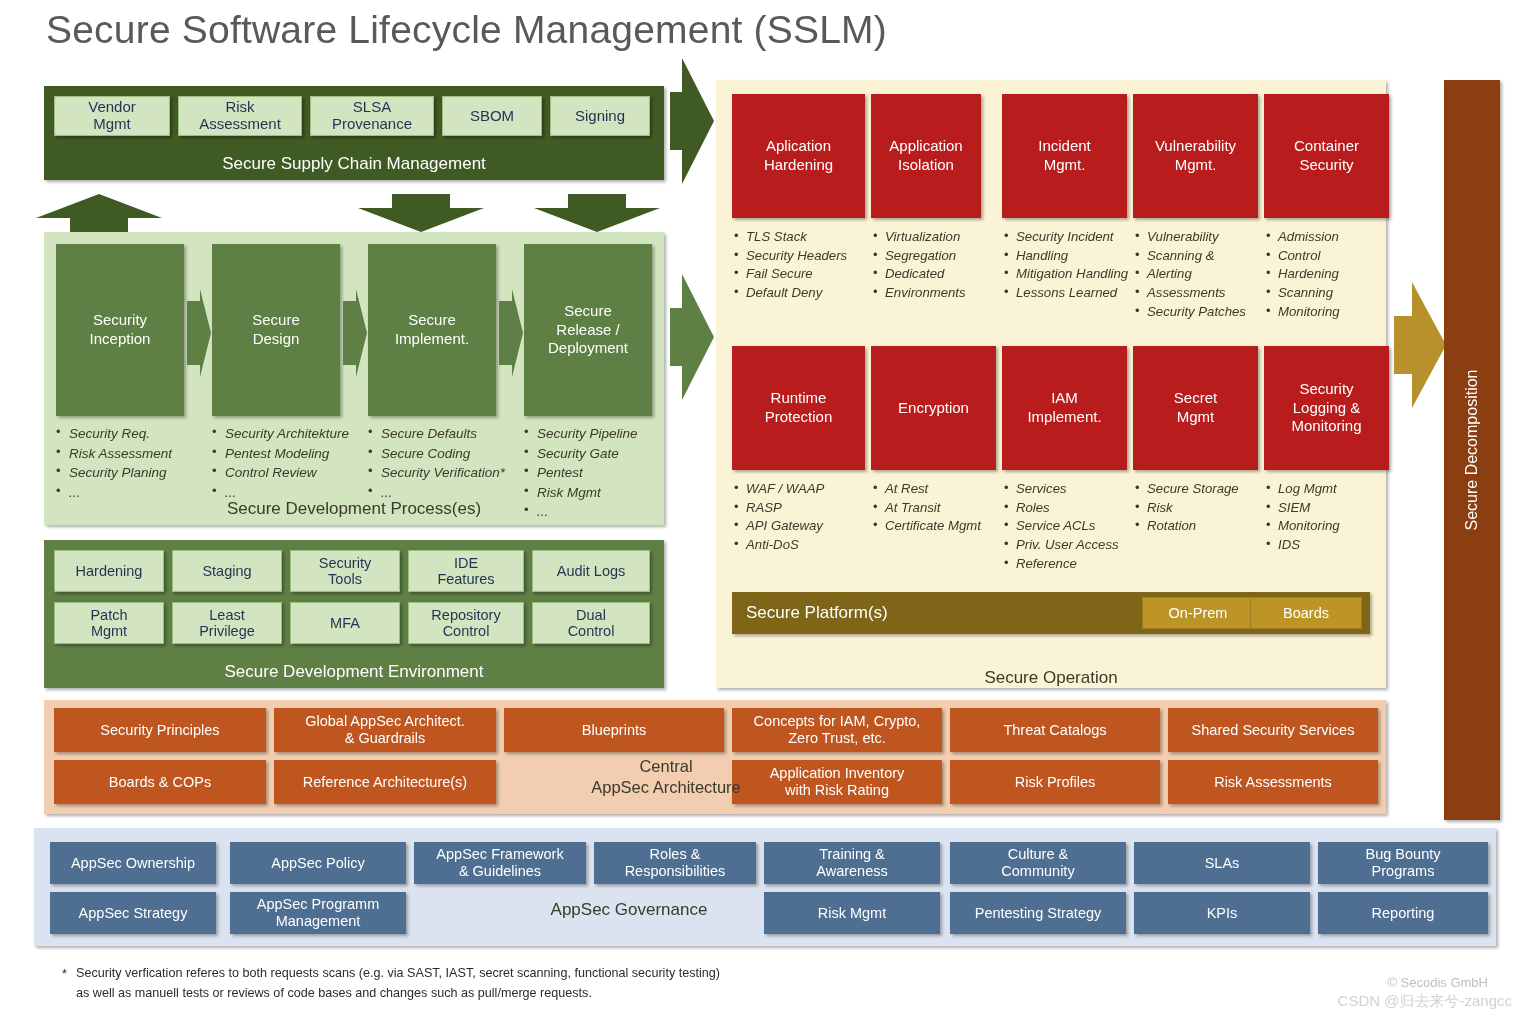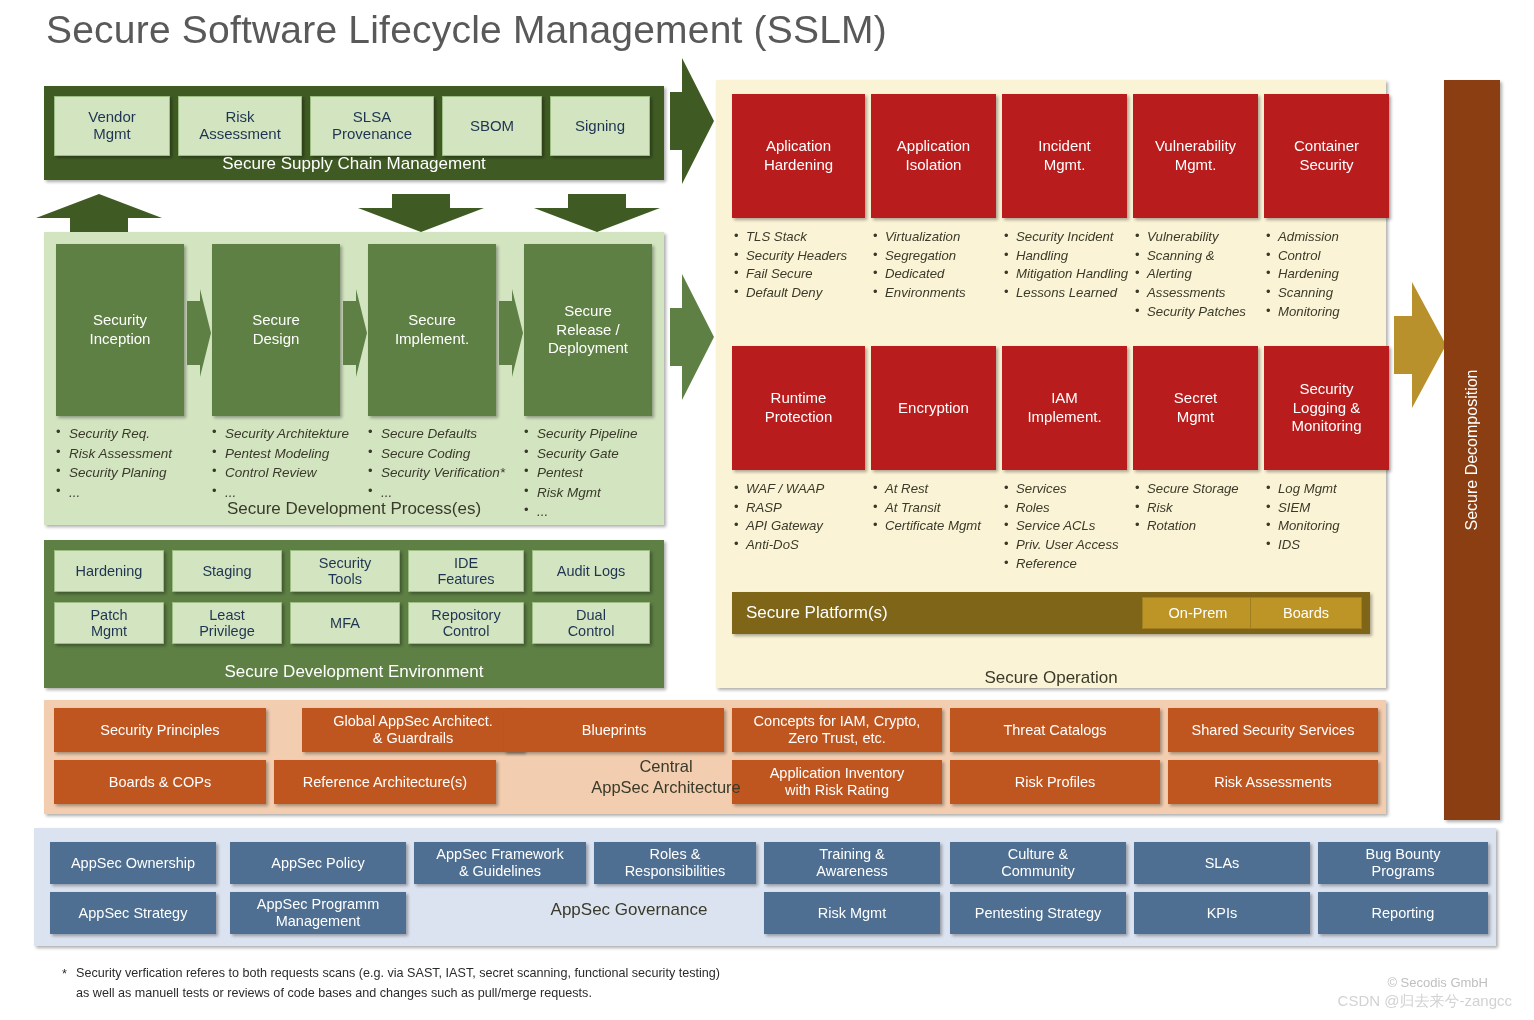--- a/index.html
+++ b/index.html
@@ -20,21 +20,21 @@
 
   
   .sh { box-shadow: 2px 2px 3px rgba(0,0,0,0.32); }
 
   
   #supply-panel {
     position: absolute; left: 44px; top: 86px; width: 620px; height: 94px;
     background: #3F5B23;
   }
   .scm-chip {
-    position: absolute; top: 10px; height: 60px;
+    position: absolute; top: 10px; height: 40px;
     background: #D3E4C0; border: 1px solid #9DBE82;
     color: #1F3452; font-size: 15px; line-height: 1.12;
     display: flex; align-items: center; justify-content: center; text-align: center;
   }
   #supply-label {
     position: absolute; left: 0; right: 0; bottom: 6px;
     text-align: center; color: #ffffff; font-size: 17px;
   }
 
   
@@ -289,21 +289,21 @@
     <div id="ops-boxes">
         <div class="ops-box sh" style="left: 16px; width: 133px; top: 14px;">
           <span>Aplication<br>Hardening</span>
         </div>
         <ul class="ops-bullets" style="left: 18px; top: 148px; width: 139px;">
           <li>TLS Stack</li>
           <li>Security Headers</li>
           <li>Fail Secure</li>
           <li>Default Deny</li>
         </ul>
-        <div class="ops-box sh" style="left: 155px; width: 125px; top: 14px;">
+        <div class="ops-box sh" style="left: 155px; width: 110px; top: 14px;">
           <span>Application<br>Isolation</span>
         </div>
         <ul class="ops-bullets" style="left: 157px; top: 148px; width: 131px;">
           <li>Virtualization</li>
           <li>Segregation</li>
           <li>Dedicated</li>
           <li>Environments</li>
         </ul>
         <div class="ops-box sh" style="left: 286px; width: 125px; top: 14px;">
           <span>Incident<br>Mgmt.</span>
@@ -389,21 +389,21 @@
     <div id="ops-label">Secure Operation</div>
   </div>
 
   <div id="decomp-bar" class="sh">
     <div id="decomp-label">Secure Decomposition</div>
   </div>
 
   <div id="caa-panel" class="sh">
     <div id="caa-chips">
         <div class="caa-chip sh" style="left: 10px; width: 212px; top: 8px;">Security Principles</div>
-        <div class="caa-chip sh" style="left: 230px; width: 222px; top: 8px; margin-left: 28px;">Global AppSec Architect.<br>&amp; Guardrails</div>
+        <div class="caa-chip sh" style="left: 230px; width: 222px; top: 8px;">Global AppSec Architect.<br>&amp; Guardrails</div>
         <div class="caa-chip sh" style="left: 460px; width: 220px; top: 8px;">Blueprints</div>
         <div class="caa-chip sh" style="left: 688px; width: 210px; top: 8px;">Concepts for IAM, Crypto,<br>Zero Trust, etc.</div>
         <div class="caa-chip sh" style="left: 906px; width: 210px; top: 8px;">Threat Catalogs</div>
         <div class="caa-chip sh" style="left: 1124px; width: 210px; top: 8px;">Shared Security Services</div>
         <div class="caa-chip sh" style="left: 10px; width: 212px; top: 60px;">Boards &amp; COPs</div>
         <div class="caa-chip sh" style="left: 230px; width: 222px; top: 60px;">Reference Architecture(s)</div>
         <div class="caa-chip sh" style="left: 688px; width: 210px; top: 60px;">Application Inventory<br>with Risk Rating</div>
         <div class="caa-chip sh" style="left: 906px; width: 210px; top: 60px;">Risk Profiles</div>
         <div class="caa-chip sh" style="left: 1124px; width: 210px; top: 60px;">Risk Assessments</div>
       </div>

